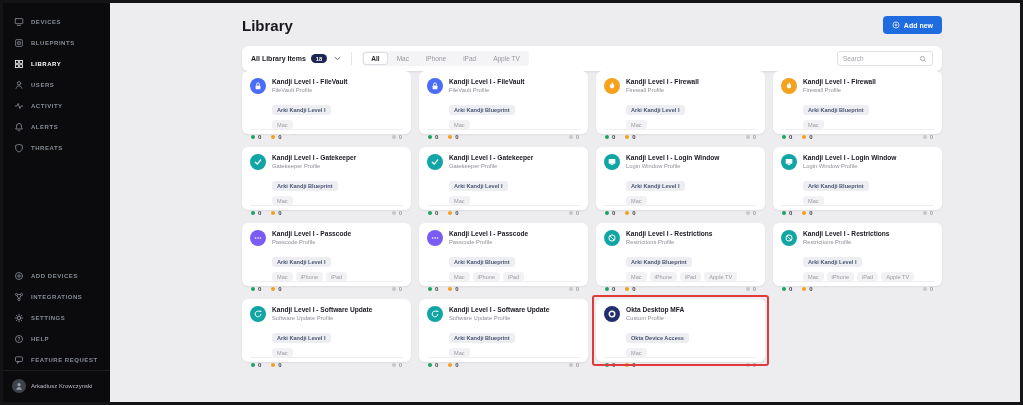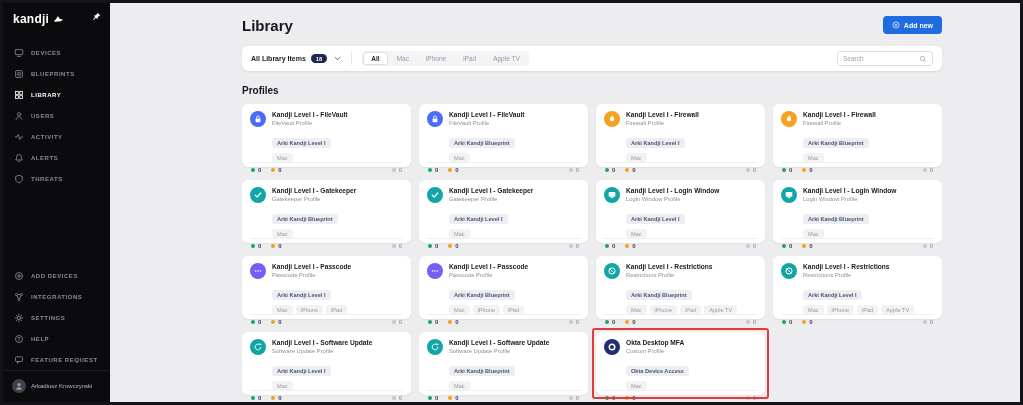--- a/index.html
+++ b/index.html
@@ -60,33 +60,20 @@
   .dot-green { background:#1ea263; }
   .dot-orange { background:#f3a01e; }
   .dot-gray { background:#c6c6cc; }
 </style>
 </head>
 <body>
 
 <div class="frame">
 
   <aside class="sidebar">
-    <div class="logo-row">
-      <span class="logo-text">kandji</span>
-      <span class="logo-mark">
-        <svg viewBox="0 0 14 10" width="11" height="8">
-            <path d="M1 8 C4 6.2 5.2 3.2 6.2 1 7.1 3.8 9 5.8 13 5.8 10.2 7.8 7.2 8.8 5.2 8.1 3.6 8.7 2.1 8.6 1 8Z" fill="#fff"></path>
-          </svg>
-      </span>
-      <span class="pin">
-        <svg viewBox="0 0 12 12" width="9" height="9">
-            <path d="M7.2 1 11 4.8 9.4 5.3 7.6 7.1 7.1 9.6 5.2 7.7 2.4 10.5 1.5 9.6 4.3 6.8 2.4 4.9 4.9 4.4 6.7 2.6z" fill="#fff"></path>
-          </svg>
-      </span>
-    </div>
     <nav class="nav" id="nav-main">
         <div class="nav-item">
     <span class="nav-icon">
             <svg viewBox="0 0 12 12" width="10" height="10" fill="none" stroke="currentColor" stroke-width="1" stroke-linecap="round" stroke-linejoin="round">
               <rect x="1.5" y="2" width="9" height="6" rx="0.8"></rect>
               <path d="M4 10h4"></path>
             </svg>
           </span>
     <span class="nav-label">DEVICES</span>
   </div>
@@ -242,21 +229,20 @@
         <input class="search-input" placeholder="Search" style="">
         <span class="search-icon">
           <svg viewBox="0 0 12 12" width="8" height="8" fill="none" stroke="#9aa0a8" stroke-width="1.2">
               <circle cx="5.2" cy="5.2" r="3.2"></circle>
               <path d="M7.6 7.6 10.3 10.3"></path>
             </svg>
         </span>
       </div>
     </div>
 
-    <h2 class="section-title">Profiles</h2>
     <div class="grid" id="cards-grid">
         <div class="card">
     <div class="card-head">
       <span class="card-icon" style="background: rgb(74, 108, 246);">
               <svg viewBox="0 0 12 12" width="10" height="10">
                 <rect x="3.1" y="5.4" width="5.8" height="4.4" rx="0.8" fill="#fff"></rect>
                 <path d="M4.3 5.4V4a1.7 1.7 0 0 1 3.4 0v1.4" stroke="#fff" stroke-width="1.1" fill="none"></path>
               </svg>
             </span>
       <div class="card-titles">

